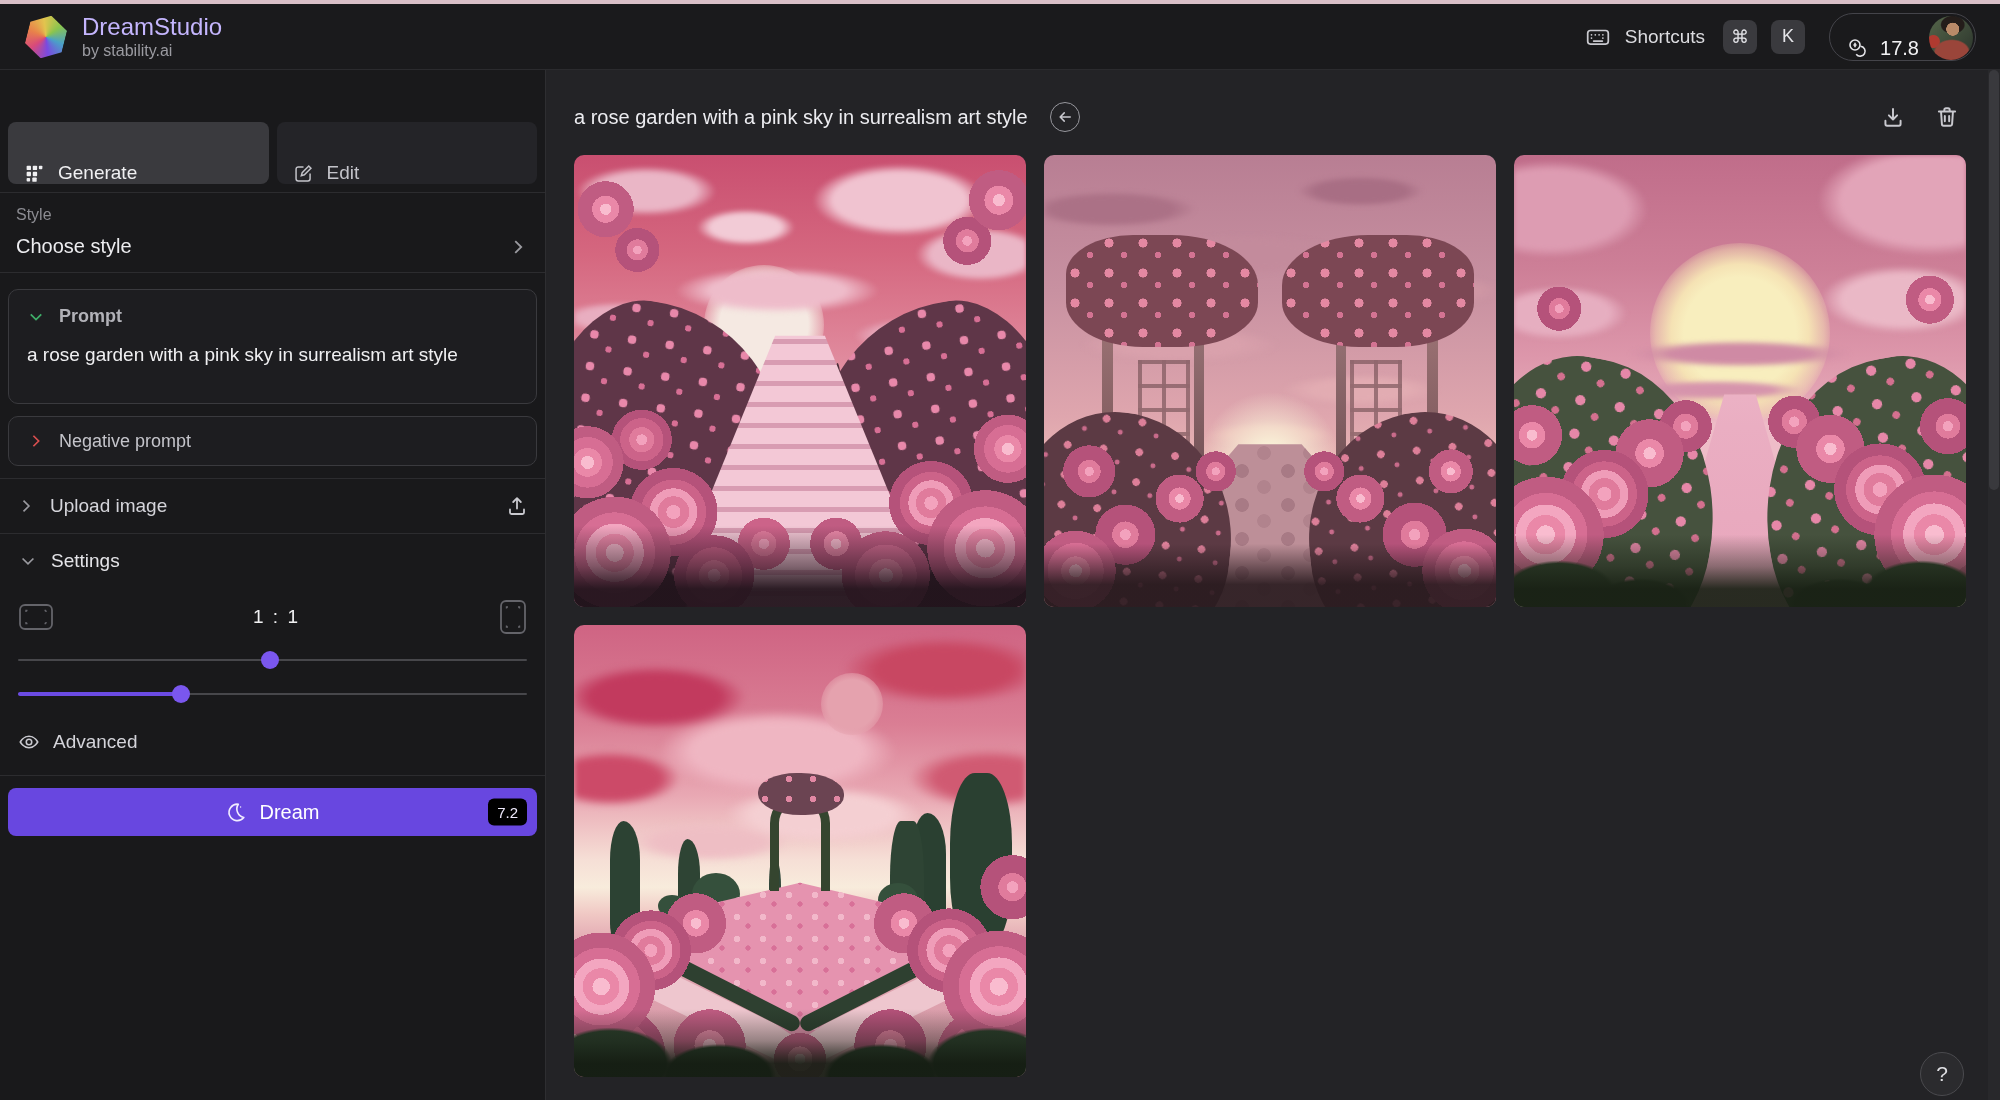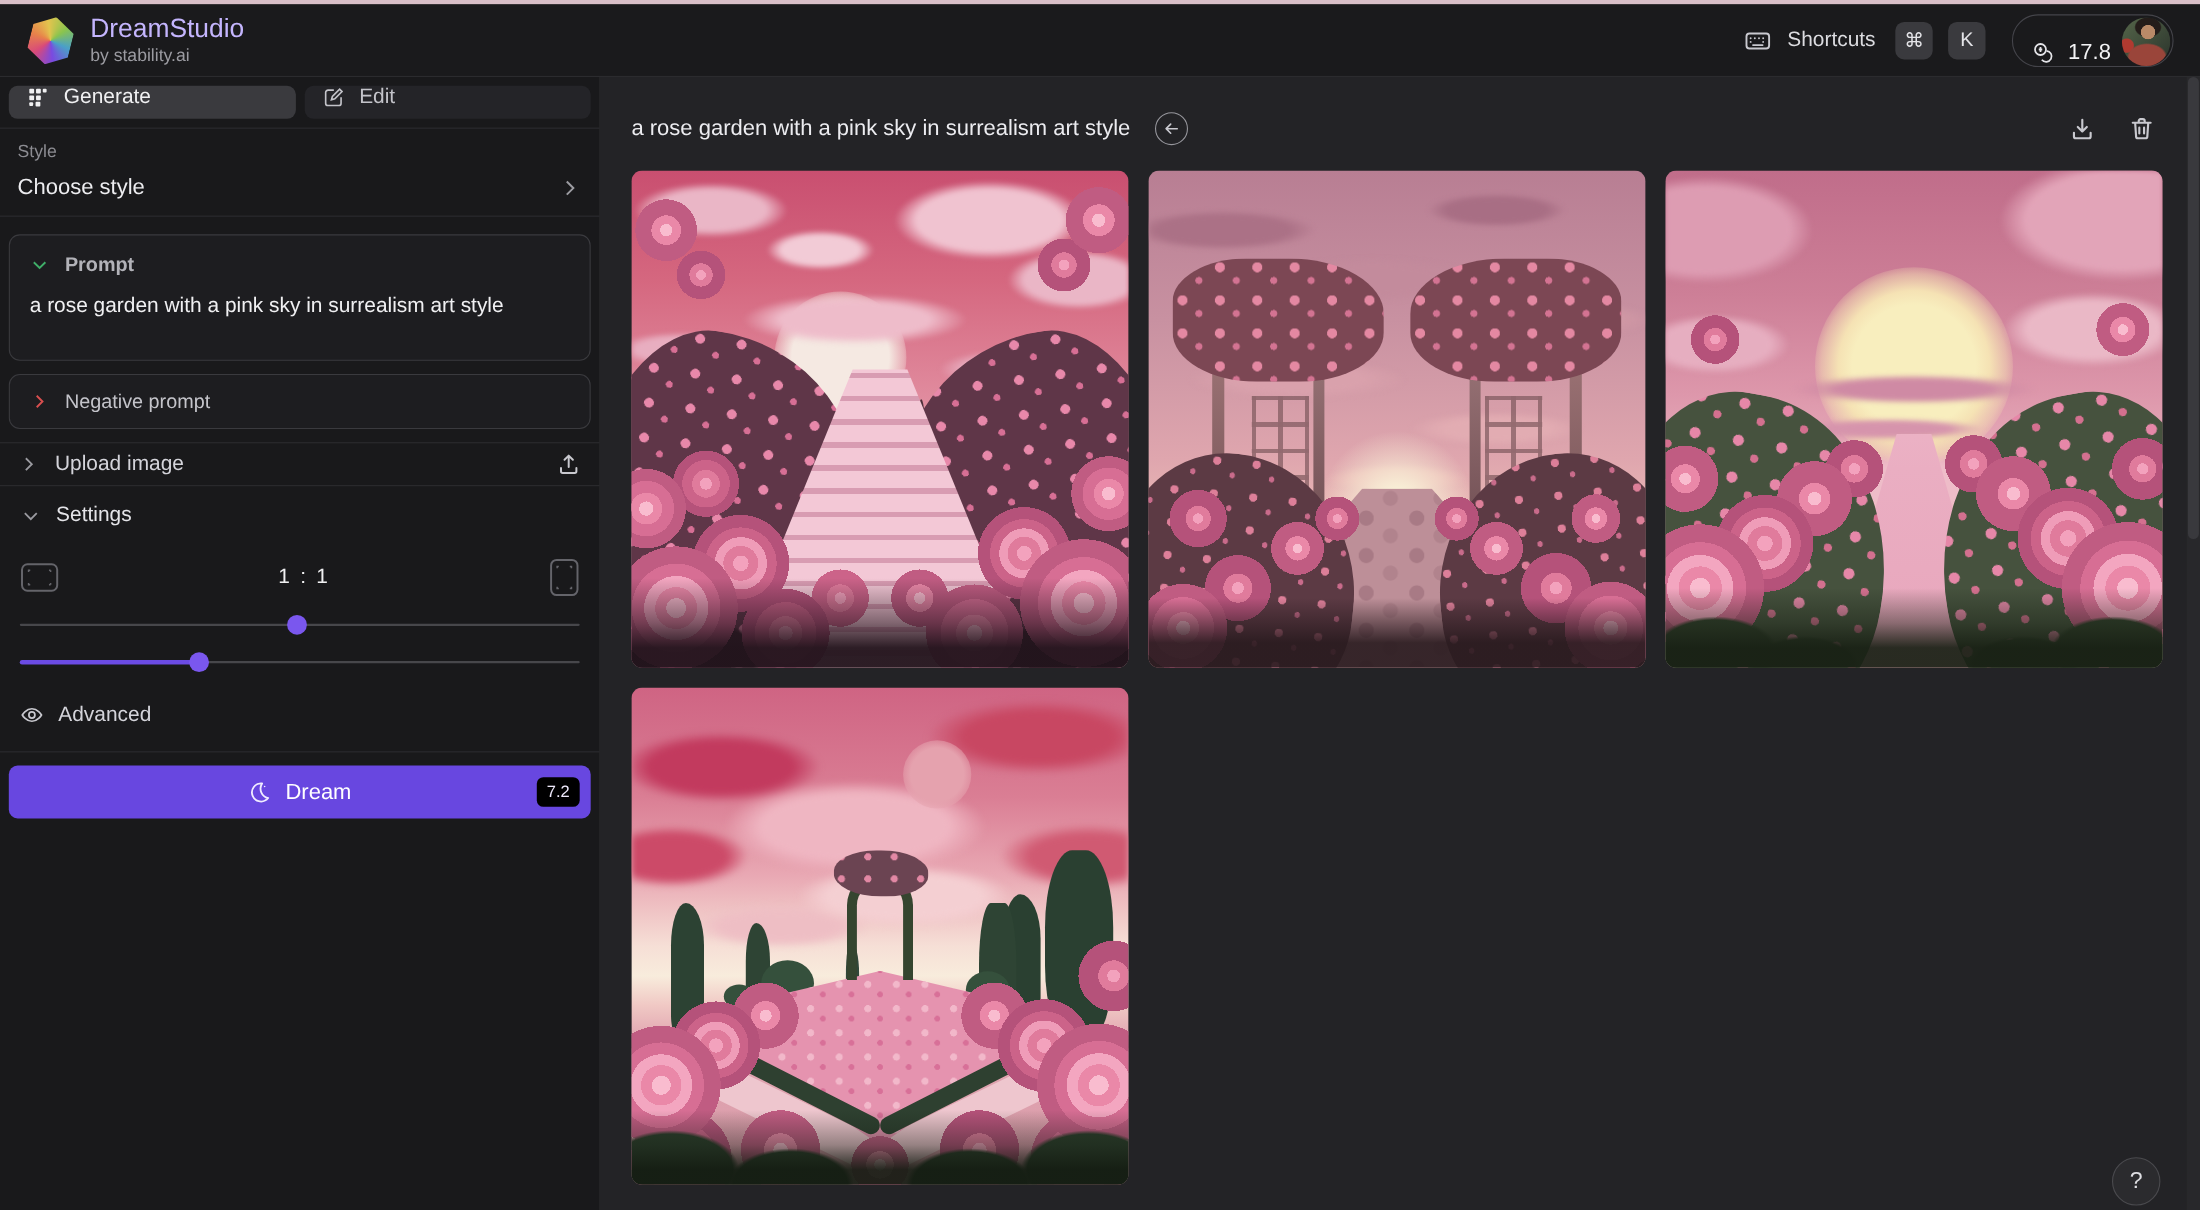--- a/index.html
+++ b/index.html
@@ -34,38 +34,38 @@
       linear-gradient(135deg,#55664a,#2a332b); }
 
   
   .app { display:flex; height:1030px; }
   .sidebar { width:546px; background:#19191b; border-right:1px solid #2e2e31;
     display:flex; flex-direction:column; }
   .content { flex:1; background:#232326; position:relative; padding-left:28px; }
 
   
   .tabs { display:flex; gap:8px; padding:8px; }
-  .tab { flex:1; height:30px; border-radius:8px; display:flex; align-items:flex-start;
-    padding-left:16px; gap:13px; font-size:19px; cursor:pointer; }
+  .tab { flex:1; height:62px; border-radius:8px; display:flex; align-items:flex-end;
+    padding-left:16px; gap:13px; font-size:19px; cursor:pointer;margin-top:44px; }
   .tab.active { background:#3a3a3e; color:#f0f0f2; }
   .tab.inactive { background:#242428; color:#c3c3c9; }
   .divider { border-top:1px solid #2c2c2f; }
   .style-section { padding:13px 16px 14px; }
   .style-label { font-size:16px; color:#8c8c92; }
   .style-row { margin-top:11px; display:flex; align-items:center; justify-content:space-between; cursor:pointer; }
   .style-value { font-size:20px; color:#ededf0; }
   .chev { color:#9a9aa0; display:flex; }
   .box { margin:16px 8px 0; background:#1d1d20; border:1px solid #3a3a3e; border-radius:10px; }
   .prompt-box { min-height:115px; padding:16px 18px; }
   .box-label-row { display:flex; align-items:center; gap:14px; }
   .box-label { font-size:18px; color:#b2b2b8;font-weight:bold; }
   .prompt-value { margin-top:15px; font-size:19px; color:#f0f0f2; line-height:1.4; }
   .neg-box { margin-top:12px; height:50px; display:flex; align-items:center; gap:14px; padding:0 18px; }
   .neg-label { font-size:18px; color:#c4c4ca; }
-  .upload-row { margin-top:12px; height:40px; border-top:1px solid #2c2c2f; border-bottom:1px solid #2c2c2f;
+  .upload-row { margin-top:12px; height:56px; border-top:1px solid #2c2c2f; border-bottom:1px solid #2c2c2f;
     display:flex; align-items:center; gap:14px; padding:0 16px; cursor:pointer; }
   .upload-label { font-size:19px; color:#d4d4da; }
   .upload-icon { margin-left:auto; color:#c9c9cf; display:flex; }
   .settings { padding:16px 18px 0; }
   .settings-head { display:flex; align-items:center; gap:13px; font-size:19px; color:#e4e4e8; cursor:pointer; }
   .aspect-row { margin-top:27px; display:flex; align-items:center; justify-content:space-between; }
   .aspect-value { font-size:19px; color:#f0f0f2; letter-spacing:2px; }
   .frame-icon { color:#64646a; display:flex; }
   .slider { position:relative; height:18px; margin-top:16px; cursor:pointer; }
   .slider .track { position:absolute; left:0; right:0; top:8px; height:2px; background:#47474b; border-radius:2px; }

